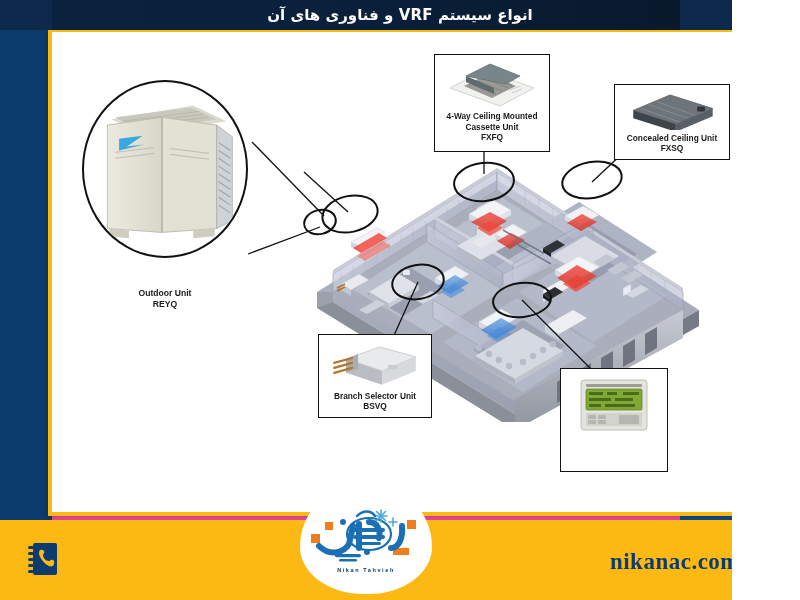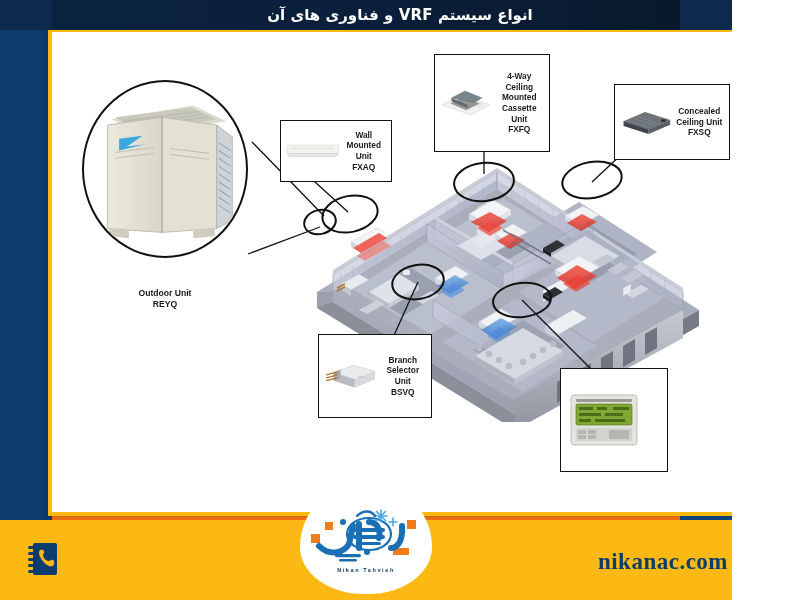--- a/index.html
+++ b/index.html
@@ -4,21 +4,21 @@
 <style>
   * { box-sizing: border-box; margin: 0; padding: 0; }
   html, body {
     width: 800px; height: 600px;
     font-family: "Liberation Sans", sans-serif;
     overflow: hidden;
   }
   #poster {
     position: relative;
     width: 732px; height: 600px;
-    background: #f97316;
+    background: #ec4899;
     overflow: hidden;
   }
   
   .header-band {
     position: absolute; left: 0; top: 0; width: 800px; height: 30px;
     background: linear-gradient(90deg,#0b2340 0%, #0a1f3a 45%, #071726 100%);
     display: flex; align-items: center; justify-content: center;
     z-index: 6;
   }
   .header-title {
@@ -78,21 +78,21 @@
   .phone-icon {
     width: 30px; height: 34px; position: relative;
   }
   .phone-number {
     color: #0c3c6e; font-size: 22px; font-weight: bold;
     font-family: "DejaVu Sans", sans-serif;
     direction: rtl; letter-spacing: 1px;
   }
   .footer-site {
     position: absolute; right: 28px; top: 26px;
-    display: flex; align-items: center; gap: 12px;
+    display: flex; align-items: center; 
   }
   .site-text {
     color: #0c3c6e; font-size: 23px; font-weight: bold;
     font-family: "Liberation Serif", serif;
     letter-spacing: .5px;
   }
   .globe-icon { width: 32px; height: 32px; }
 
   
   .logo-bubble {
@@ -108,21 +108,21 @@
     font-size: 5.5px; color: #0c3c6e; font-weight: bold;
     letter-spacing: 1.6px; margin-top: 1px;
     font-family: "Liberation Sans", sans-serif;
   }
 
   
   .callout {
     position: absolute;
     background: #ffffff;
     border: 1.6px solid #111;
-    display: flex; flex-direction: row;
+    display: flex; flex-direction: column;
     align-items: center; justify-content: flex-start;
     padding: 5px 4px 5px;
     z-index: 40;
   }
   .callout .cap {
     font-size: 8.3px; line-height: 10.6px; color: #1a1a1a;
     text-align: center; font-weight: 600;
     font-family: "Liberation Sans", sans-serif;
     white-space: pre-line;
   }
@@ -458,29 +458,20 @@
             <polygon points="36,58 60,55 44,66 62,64 36,70"></polygon>
           </g>
 
           <polygon points="26,150 46,152 46,160 26,158" fill="#cfcdbf"></polygon>
           <polygon points="112,152 134,150 134,158 112,160" fill="#cfcdbf"></polygon>
         </svg>
       </div>
       <div class="outdoor-cap" style="left:48px; top:232px; width:130px;margin-top:24px;">Outdoor Unit
 REYQ</div>
 
-      <div class="callout" style="left:228px; top:88px; width:112px; height:62px;">
-        <svg width="86" height="26" viewBox="0 0 86 26" style="margin:3px 0 4px;">
-          <rect x="3" y="4" width="80" height="13" rx="3" fill="#f4f4f2" stroke="#c9c9c5" stroke-width=".8"></rect>
-          <path d="M3,17 L83,17 L79,22 L7,22 Z" fill="#e6e6e2" stroke="#c9c9c5" stroke-width=".7"></path>
-          <rect x="8" y="7" width="68" height="4" rx="2" fill="#e9e9e6"></rect>
-        </svg>
-        <div class="cap">Wall Mounted Unit
-FXAQ</div>
-      </div>
 
       <div class="callout" style="left:382px; top:22px; width:116px; height:98px;">
         <svg width="96" height="46" viewBox="0 0 96 46" style="margin:2px 0 3px;">
           <polygon points="6,26 40,8 90,26 56,44" fill="#f1f1ef" stroke="#c7c7c3" stroke-width=".8"></polygon>
           <polygon points="20,24 44,12 72,24 48,36" fill="#9a9a94"></polygon>
           <g stroke="#7e7e78" stroke-width=".8">
             <line x1="28" y1="22" x2="52" y2="32"></line>
               <line x1="34" y1="19" x2="58" y2="29"></line>
             <line x1="40" y1="16" x2="64" y2="26"></line>
               <line x1="46" y1="14" x2="68" y2="24"></line>

